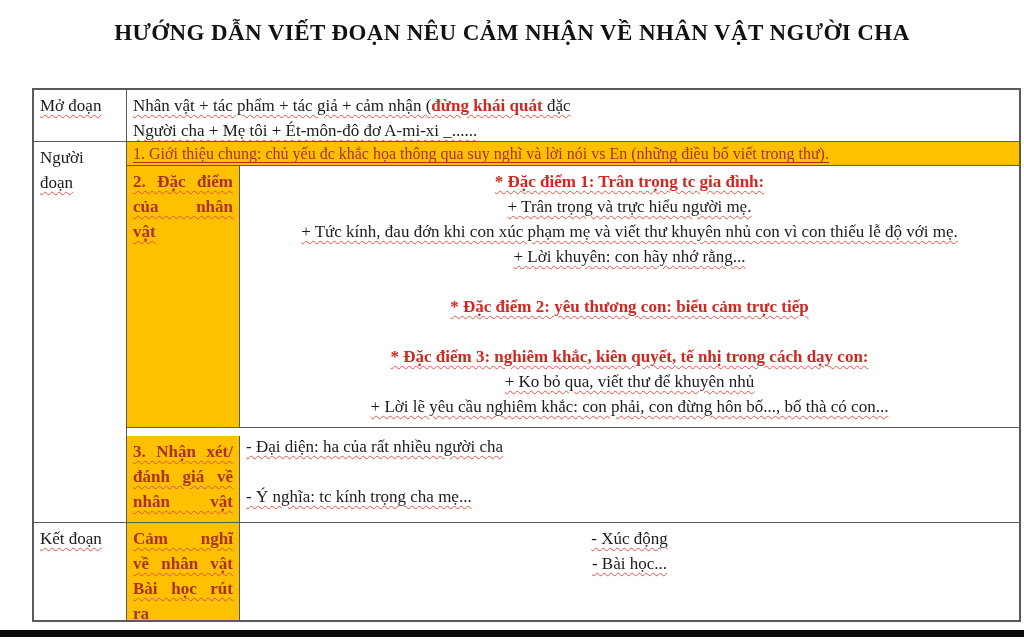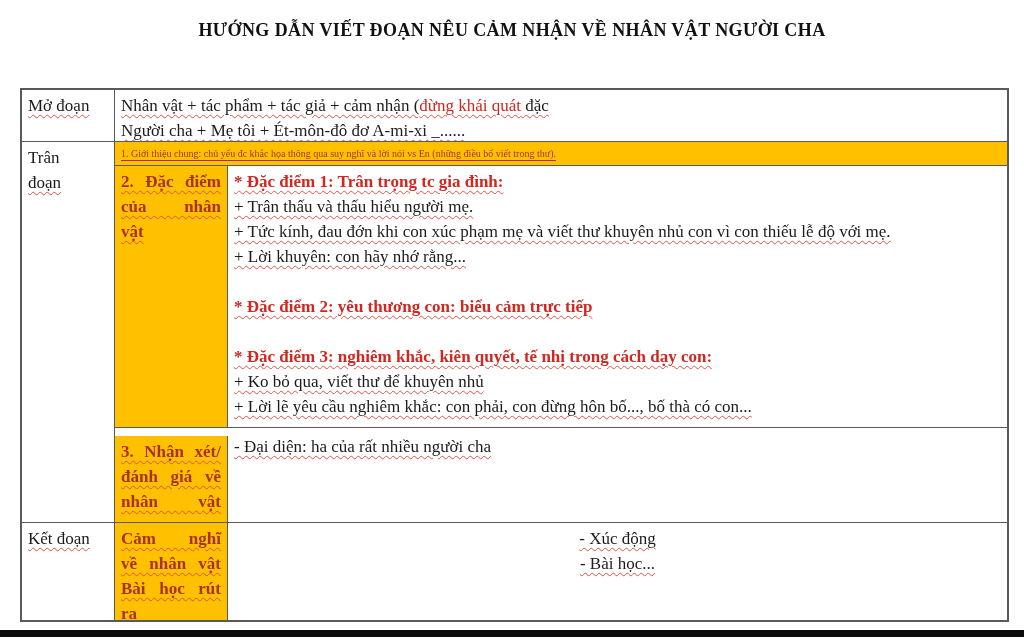--- a/index.html
+++ b/index.html
@@ -4,51 +4,51 @@
 <style>
   :root{
     --hl:#FFC000; --accent:#D02820; --darkred:#A93226; --sq:#E05545; --bd:#5A5A5A;
   }
   *{margin:0;padding:0;box-sizing:border-box;}
   html,body{width:1024px;height:639px;overflow:hidden;background:#fff;
     font-family:"Liberation Serif","DejaVu Serif",serif;color:#1b1b1b;}
   .page{position:relative;width:1024px;height:639px;background:#fff;}
 
   .title{position:absolute;top:20px;left:0;width:1024px;text-align:center;
-    font-weight:bold;font-size:18px;letter-spacing:.4px;color:#111;}
+    font-weight:bold;font-size:23px;letter-spacing:.4px;color:#111;}
 
-  .tbl{position:absolute;left:20px;top:88px;width:989px;height:534px;
+  .tbl{position:absolute;left:32px;top:88px;width:989px;height:534px;
     border:2px solid var(--bd);
     display:grid;
     grid-template-columns:93px 113px 779px;
     grid-template-rows:52px 24px 262px 95px 97px;
     background:#fff;font-size:17px;}
   .cell{border-right:1.5px solid var(--bd);border-bottom:1.5px solid var(--bd);
     padding:3px 6px 0 6px;overflow:hidden;}
   .noR{border-right:none;} .noB{border-bottom:none;}
   .hl{background:var(--hl);}
 
   .r1c1{grid-area:1/1/2/2;} .r1c23{grid-area:1/2/2/4;}
   .r2to4c1{grid-area:2/1/5/2;} .r2c23{grid-area:2/2/3/4;padding-top:2px;}
-  .r3c2{grid-area:3/2/4/3;} .r3c3{grid-area:3/3/4/4;}
+  .r3c2{grid-area:3/2/4/3;} .r3c3{grid-area:3/3/4/4;text-align:center;}
   .r4c2{grid-area:4/2/5/3;margin-top:8px;} .r4c3{grid-area:4/3/5/4;padding-top:6px;}
   .r5c1{grid-area:5/1/6/2;} .r5c2{grid-area:5/2/6/3;} .r5c3{grid-area:5/3/6/4;text-align:center;}
 
   .ln{line-height:25px;white-space:nowrap;}
   .sp{height:25px;}
   .jl{text-align:justify;text-align-last:justify;white-space:normal;font-weight:bold;}
 
   .wv{text-decoration-line:underline;text-decoration-style:wavy;
       text-decoration-color:var(--sq);text-decoration-thickness:1px;text-underline-offset:3px;}
   .u{text-decoration-line:underline;text-decoration-style:solid;
       text-decoration-thickness:1px;text-underline-offset:3px;}
-  .red{color:var(--accent);}
+  .red{color:var(--accent);font-weight:bold;}
   .redb{color:var(--accent);font-weight:bold;}
   .odark{color:var(--darkred);}
-  .gioithieu{font-size:10px;line-height:20px;white-space:nowrap;}
+  .gioithieu{font-size:16px;line-height:20px;white-space:nowrap;}
 
   .bottombar{position:absolute;left:0;top:630px;width:1024px;height:7px;background:#0b0b0b;}
 </style>
 </head>
 <body>
 
 <div class="page">
 
   <div class="title">HƯỚNG DẪN VIẾT ĐOẠN NÊU CẢM NHẬN VỀ NHÂN VẬT NGƯỜI CHA</div>
 
@@ -56,54 +56,55 @@
 
     <div class="cell r1c1">
       <div class="ln"><span class="wv">Mở đoạn</span></div>
     </div>
     <div class="cell r1c23 noR">
       <div class="ln"><span class="wv">Nhân vật + tác phẩm + tác giả + cảm nhận (</span><span class="wv red">đừng khái quát</span><span class="wv"> đặc</span></div>
       <div class="ln"><span class="wv">Người cha + Mẹ tôi + Ét-môn-đô đơ A-mi-xi _......</span></div>
     </div>
 
     <div class="cell r2to4c1">
-      <div class="ln"><span>Trân</span></div>
+      <div class="ln"><span>Người</span></div>
       <div class="ln"><span class="wv">đoạn</span></div>
     </div>
 
     <div class="cell r2c23 noR hl">
       <div class="gioithieu"><span class="odark u">1. Giới thiệu chung: chủ yếu đc khắc họa thông qua suy nghĩ và lời nói vs En (những điều bố viết trong thư).</span></div>
     </div>
 
     <div class="cell r3c2 hl">
       <div class="ln jl"><span class="wv odark">2. Đặc điểm</span></div>
       <div class="ln jl"><span class="wv odark">của nhân</span></div>
       <div class="ln jl"><span class="wv odark">vật</span></div>
     </div>
     <div class="cell r3c3 noR">
       <div class="ln"><span class="wv redb">* Đặc điểm 1: Trân trọng tc gia đình:</span></div>
-      <div class="ln"><span class="wv">+ Trân thấu và thấu hiểu người mẹ.</span></div>
+      <div class="ln"><span class="wv">+ Trân trọng và trực hiểu người mẹ.</span></div>
       <div class="ln"><span class="wv">+ Tức kính, đau đớn khi con xúc phạm mẹ và viết thư khuyên nhủ con vì con thiếu lễ độ với mẹ.</span></div>
       <div class="ln"><span class="wv">+ Lời khuyên: con hãy nhớ rằng...</span></div>
       <div class="sp"></div>
       <div class="ln"><span class="wv redb">* Đặc điểm 2: yêu thương con: biểu cảm trực tiếp</span></div>
       <div class="sp"></div>
       <div class="ln"><span class="wv redb">* Đặc điểm 3: nghiêm khắc, kiên quyết, tế nhị trong cách dạy con:</span></div>
       <div class="ln"><span class="wv">+ Ko bỏ qua, viết thư để khuyên nhủ</span></div>
       <div class="ln"><span class="wv">+ Lời lẽ yêu cầu nghiêm khắc: con phải, con đừng hôn bố..., bố thà có con...</span></div>
     </div>
 
     <div class="cell r4c2 hl">
       <div class="ln jl"><span class="wv odark">3. Nhận xét/</span></div>
       <div class="ln jl"><span class="wv odark">đánh giá về</span></div>
       <div class="ln jl"><span class="wv odark">nhân vật</span></div>
     </div>
     <div class="cell r4c3 noR">
       <div class="ln"><span class="wv">- Đại diện: ha của rất nhiều người cha</span></div>
       <div class="sp"></div>
+      <div class="ln"><span class="wv">- Ý nghĩa: tc kính trọng cha mẹ...</span></div>
     </div>
 
     <div class="cell r5c1 noB">
       <div class="ln"><span class="wv">Kết đoạn</span></div>
     </div>
     <div class="cell r5c2 noB hl">
       <div class="ln jl"><span class="wv odark">Cảm nghĩ</span></div>
       <div class="ln jl"><span class="wv odark">về nhân vật</span></div>
       <div class="ln jl"><span class="wv odark">Bài học rút</span></div>
       <div class="ln jl"><span class="wv odark">ra</span></div>

